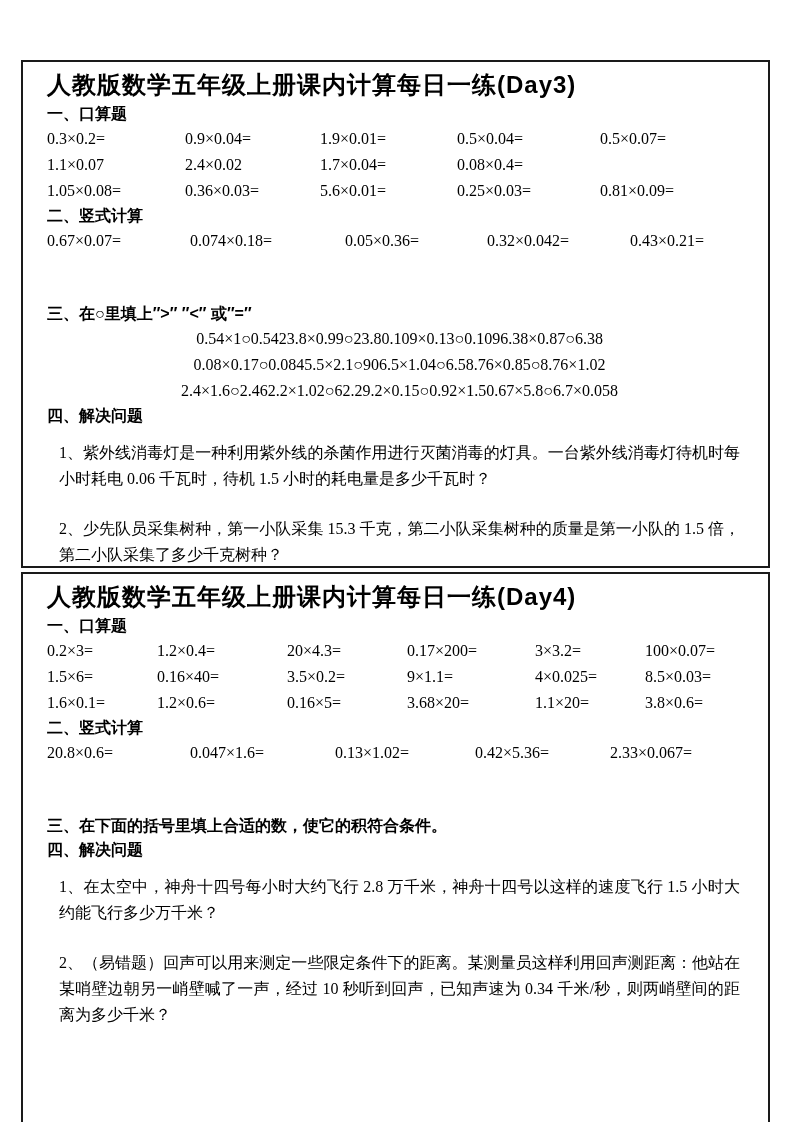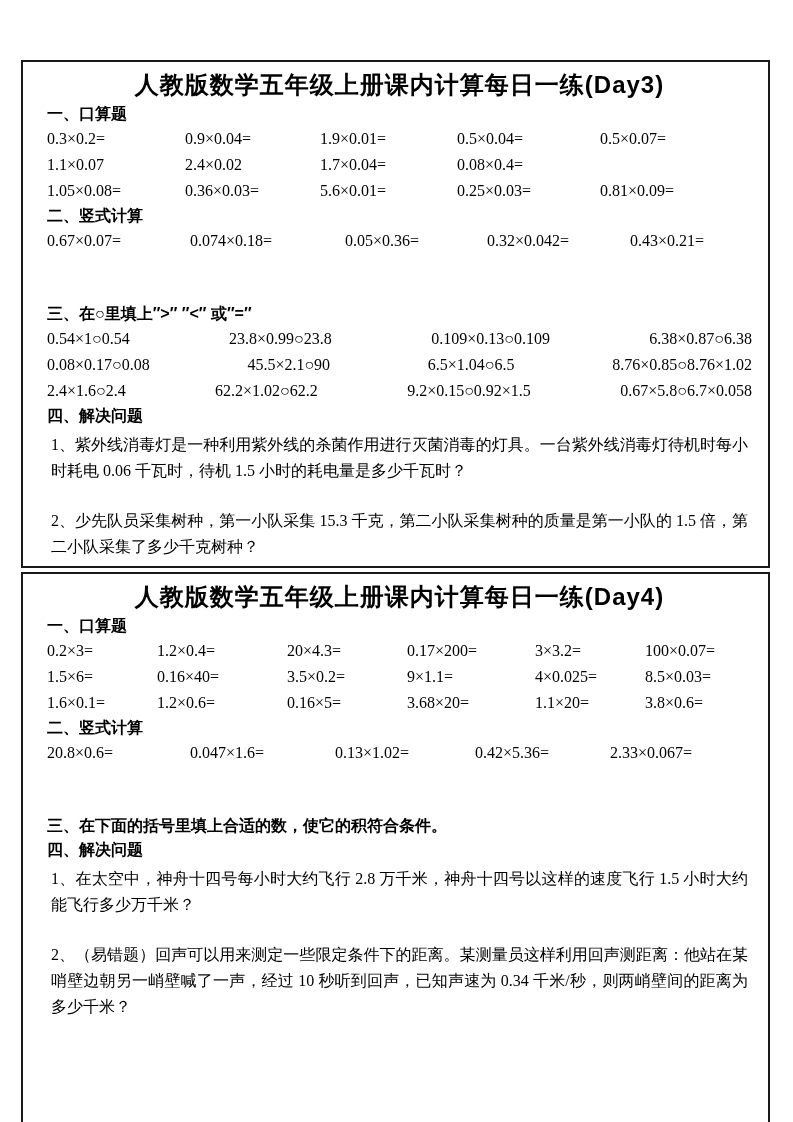--- a/index.html
+++ b/index.html
@@ -17,47 +17,46 @@
     width: 749px;
     margin-left: 21px;
     border: 2px solid #1a1a1a;
     padding: 6px 16px 6px 24px;
     overflow: hidden;
     background: #ffffff;
   }
   .sheet-day3 { margin-top: 60px; height: 508px; }
   .sheet-day4 { margin-top: 4px;  height: 582px; }
   .sheet-title {
-    text-align: center;
     font-family: "Liberation Sans", "DejaVu Sans", sans-serif;
     font-weight: bold;
     font-size: 24px;
     line-height: 34px;
     letter-spacing: 1px;
     white-space: nowrap;
   }
   .section-heading {
     font-family: "Liberation Sans", "DejaVu Sans", sans-serif;
     font-weight: bold;
     font-size: 16px;
     line-height: 24px;
   }
   .ex-row { font-size: 16px; line-height: 26px; white-space: pre; }
   .ex-cell { display: block; }
   .grid { display: grid; }
   .cols-oral-d3 { grid-template-columns: 138px 135px 137px 143px auto; }
   .cols-vert-d3 { grid-template-columns: 143px 155px 142px 143px auto; }
   .cols-oral-d4 { grid-template-columns: 110px 130px 120px 128px 110px auto; }
   .cols-vert-d4 { grid-template-columns: 143px 145px 140px 135px auto; }
-  .row-flex { display: flex; justify-content: space-between; }
+  .row-flex { display: flex; justify-content: center; }
   .row-flex .ex-cell { display: inline-block; }
   .vertical-rows-d3 { margin-bottom: 48px; }
   .vertical-rows-d4 { margin-bottom: 48px; }
   .problems p.problem {
-    margin: 4px;
+    margin: 12px;
     font-size: 16px;
     line-height: 26px;
     text-align: justify;
   }
   .problems p.problem + p.problem { margin-top: 24px; }
 </style>
 </head>
 <body>
 
 <div class="page">

